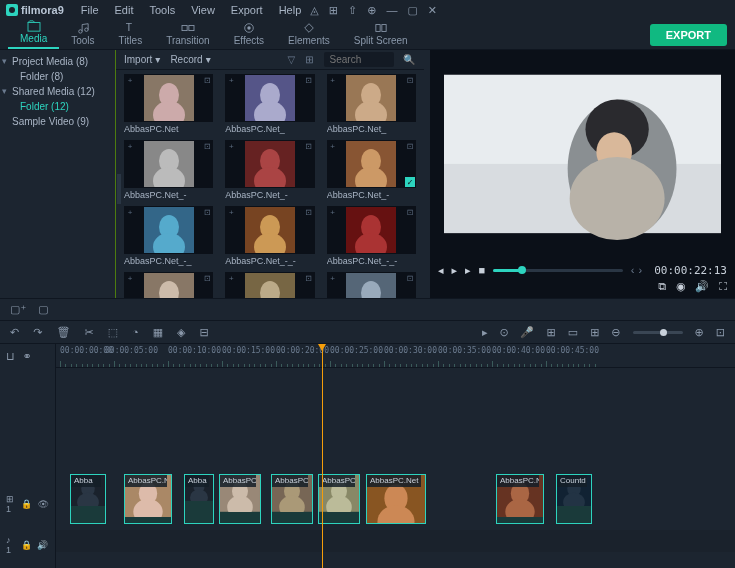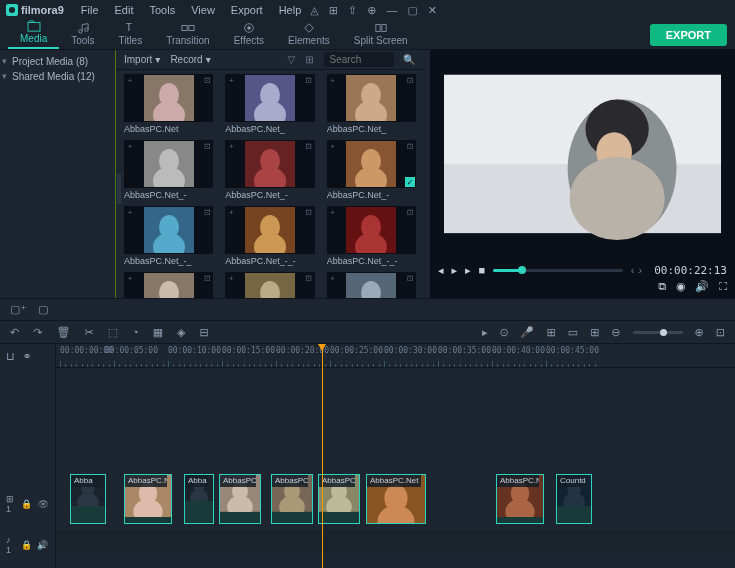--- a/index.html
+++ b/index.html
@@ -148,21 +148,24 @@
       </svg>
       <span>Split Screen</span>
     </div>
   <div class="export-btn">EXPORT</div>
 </div>
 
 <div class="main-area">
   <div class="left-tree">
     <div id="tree-container">
         <div class="tree-item"><span class="tree-chev">▾</span><span>Project Media (8)</span></div>
+        <div class="tree-item indent1"><span>Folder (8)</span></div>
         <div class="tree-item"><span class="tree-chev">▾</span><span>Shared Media (12)</span></div>
+        <div class="tree-item indent1 selected"><span>Folder (12)</span></div>
+        <div class="tree-item"><span>Sample Video (9)</span></div>
       </div>
     <div class="expand-handle"></div>
   </div>
   <div class="media-panel">
     <div class="media-toolbar">
       <span class="tb-dropdown">
           <span>Import</span> 
           <span>▾</span>
         </span>
       <span class="tb-dropdown">

